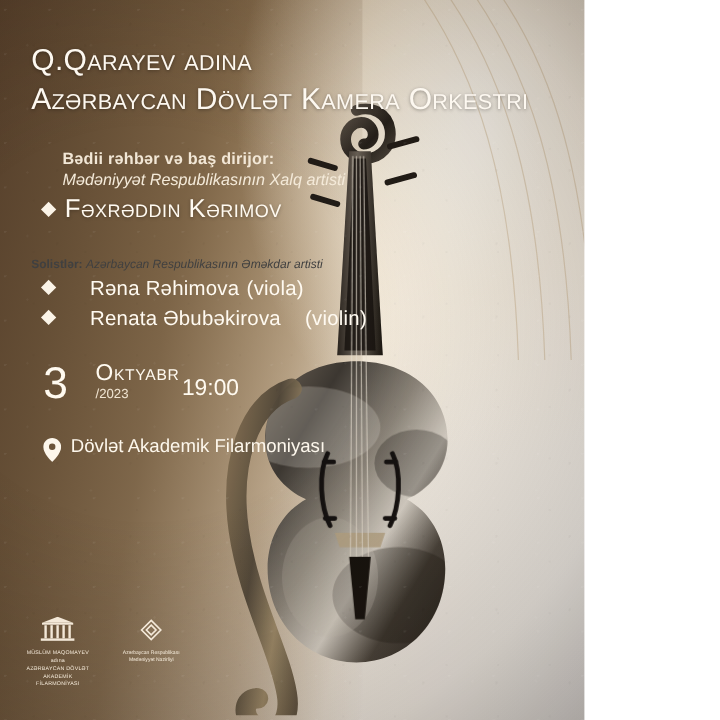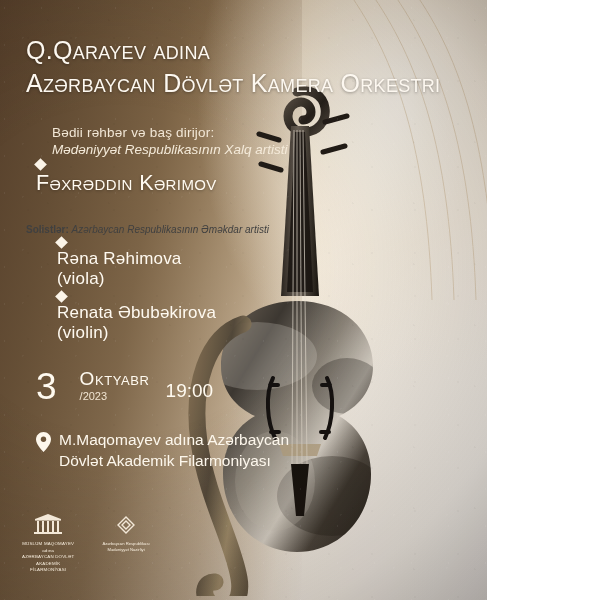--- a/index.html
+++ b/index.html
@@ -119,38 +119,37 @@
     text-shadow: 0 1px 3px rgba(0,0,0,0.35);
     font-variant: small-caps;
   }
   .title .ln { display: block; white-space: nowrap; }
 
   .block-conductor { margin-top: 26px; }
 
   .label-small {
     color: #f2e7d6;
     font-size: 13.5px;
-    font-weight: 400;
+    font-weight: 700;
     letter-spacing: 0.2px;
     margin-left: 26px;
   }
   .label-ital {
     color: #f4ead9;
     font-size: 13.5px;
     font-style: italic;
     margin-left: 26px;
     margin-top: 2px;
   }
 
   .name-row {
     display: flex;
     align-items: baseline;
     margin-top: 5px;
     margin-left: 10px;
-    flex-direction: column;
   }
   .diamond {
     width: 9px; height: 9px;
     background: #fbf4e8;
     transform: rotate(45deg);
     margin-right: 9px;
     flex: 0 0 auto;
     position: relative;
     top: -2px;
   }
@@ -196,21 +195,21 @@
   }
   .year {
     color: #f0e4d1;
     font-size: 11px;
     display: block;
     margin-top: 1px;
   }
   .time {
     color: #fffaf0;
     font-size: 19px;
-    margin-left: 16px;
+    margin-left: 2px;
     align-self: flex-end;
     position: relative;
     top: -2px;
   }
 
   .block-venue {
     margin-top: 26px;
     margin-left: 10px;
     display: flex;
     align-items: flex-start;
@@ -415,21 +414,20 @@
       </span>
       <span class="time">19:00</span>
     </div>
 
     <div class="block-venue">
       <svg class="pin" viewBox="0 0 15 20">
         <path d="M7.5 0 C 3.4 0, 0 3.4, 0 7.5 C 0 13, 7.5 20, 7.5 20 C 7.5 20, 15 13, 15 7.5 C 15 3.4, 11.6 0, 7.5 0 Z" fill="#fdf7ec"></path>
         <circle cx="7.5" cy="7.2" r="2.7" fill="#6b543a"></circle>
       </svg>
       <div class="venue-text">
-        <div>M.Maqomayev adına Azərbaycan</div>
         <div>Dövlət Akademik Filarmoniyası</div>
       </div>
     </div>
 
   </div>
 
   <div class="footer">
     <div class="logo-block">
       <svg class="logo-mark" viewBox="0 0 30 24">
         <rect x="1" y="18" width="28" height="2" fill="#f3e8d8"></rect>

